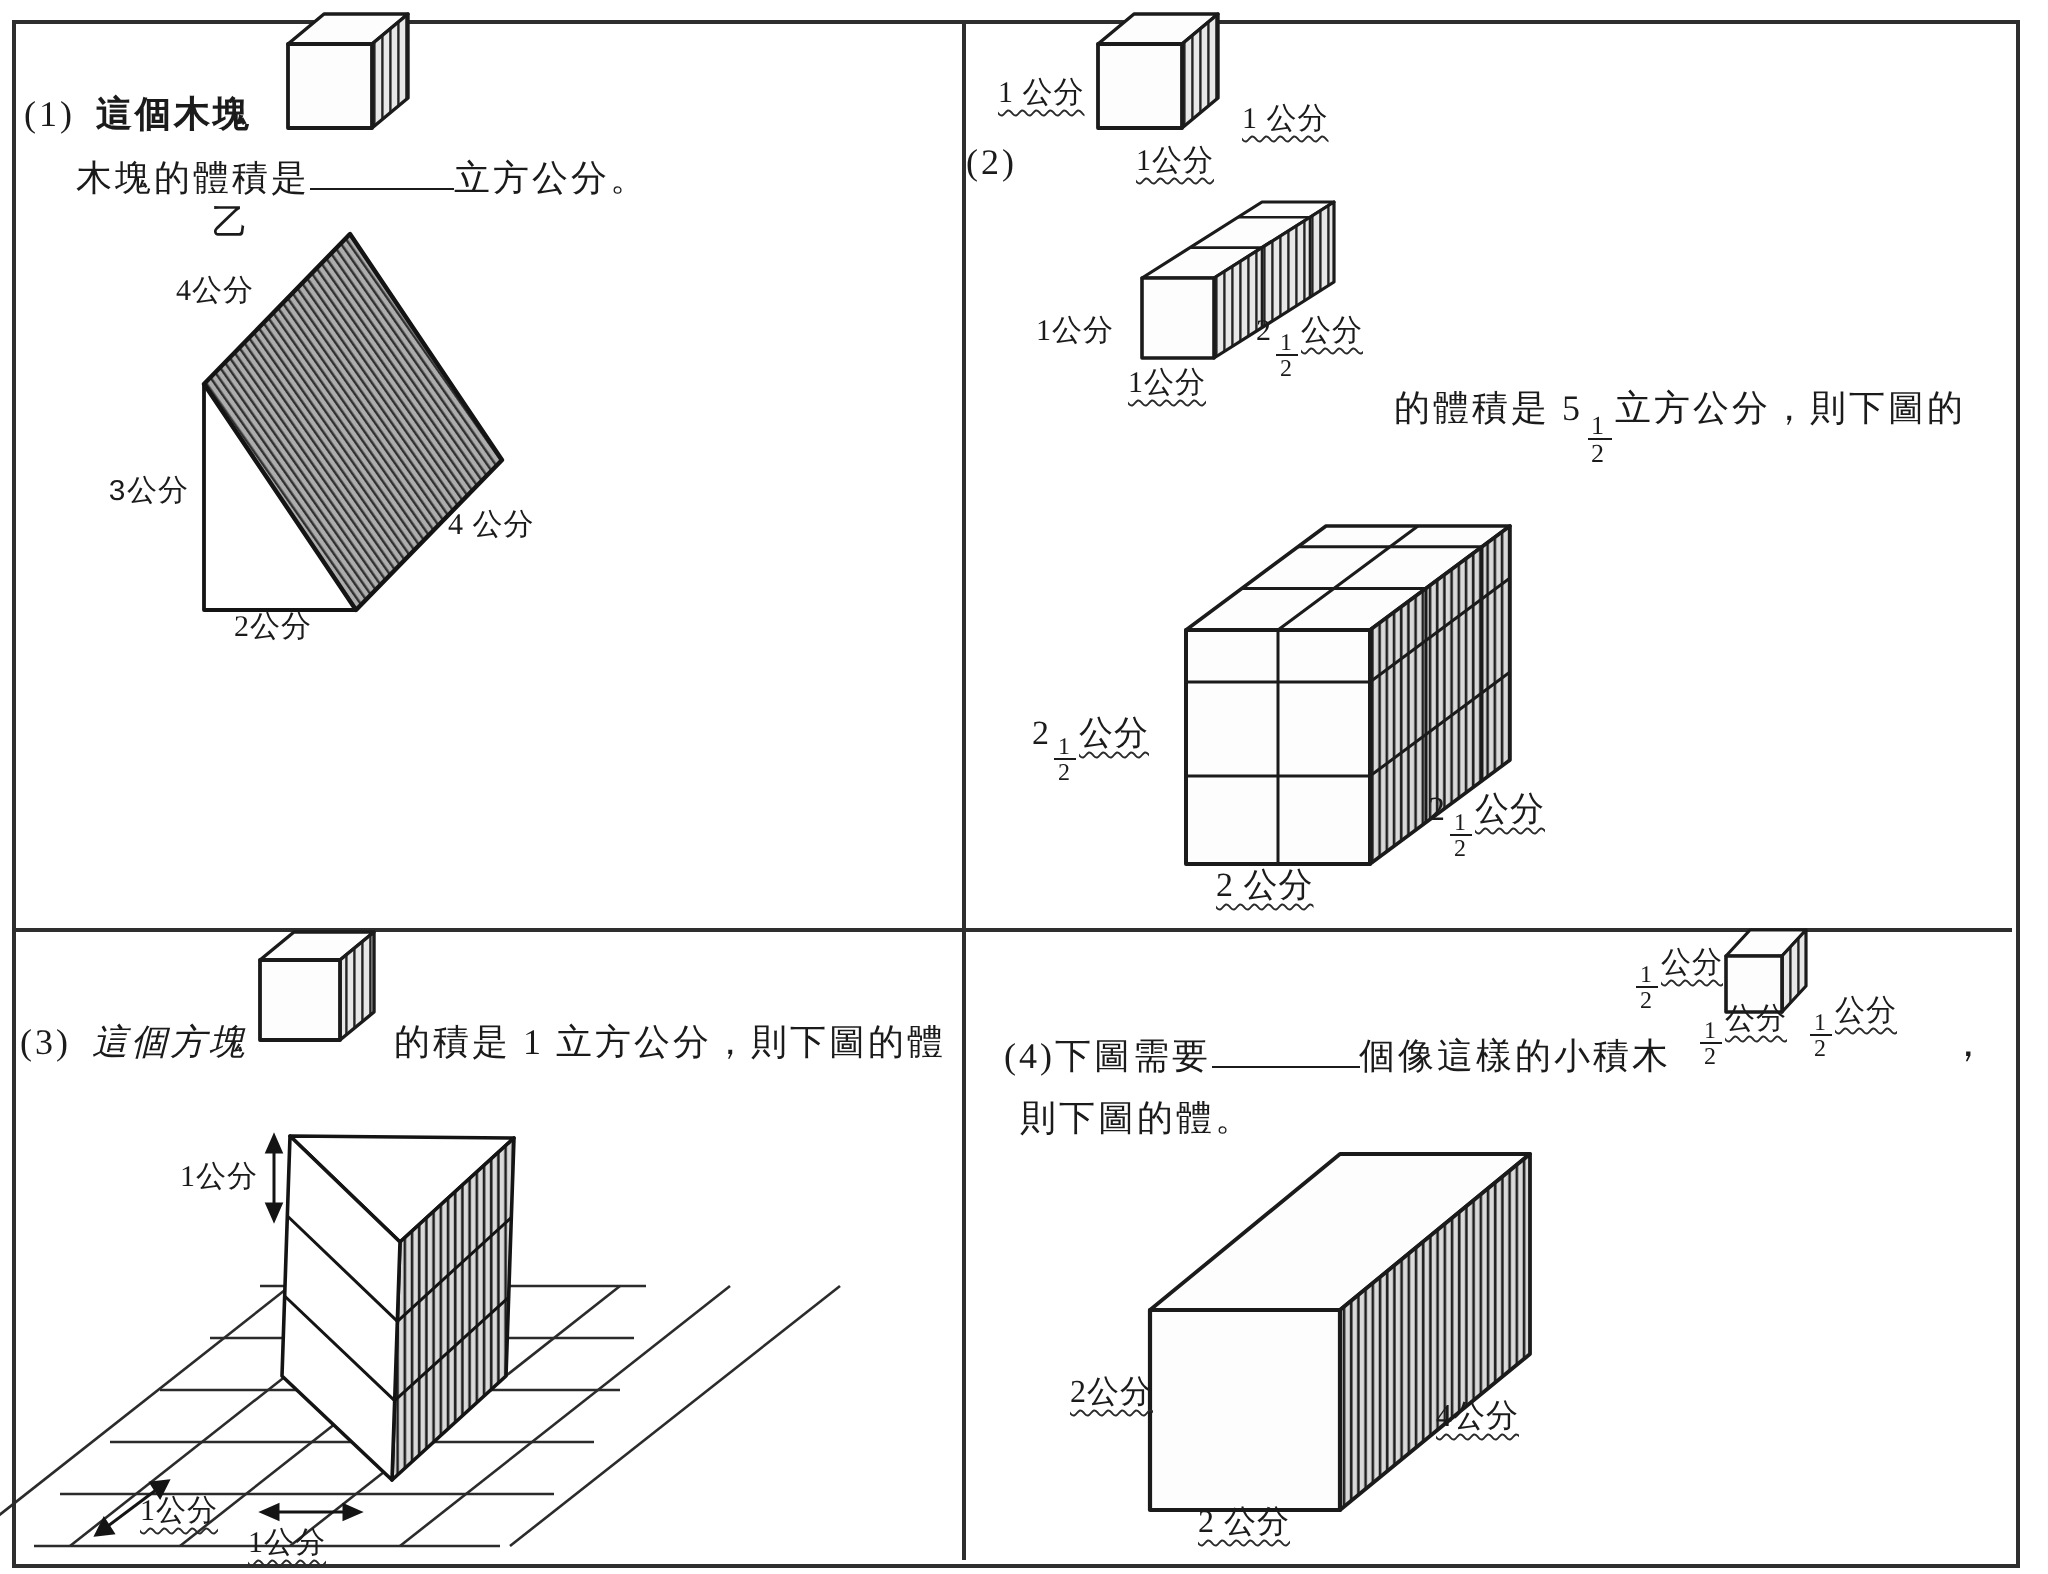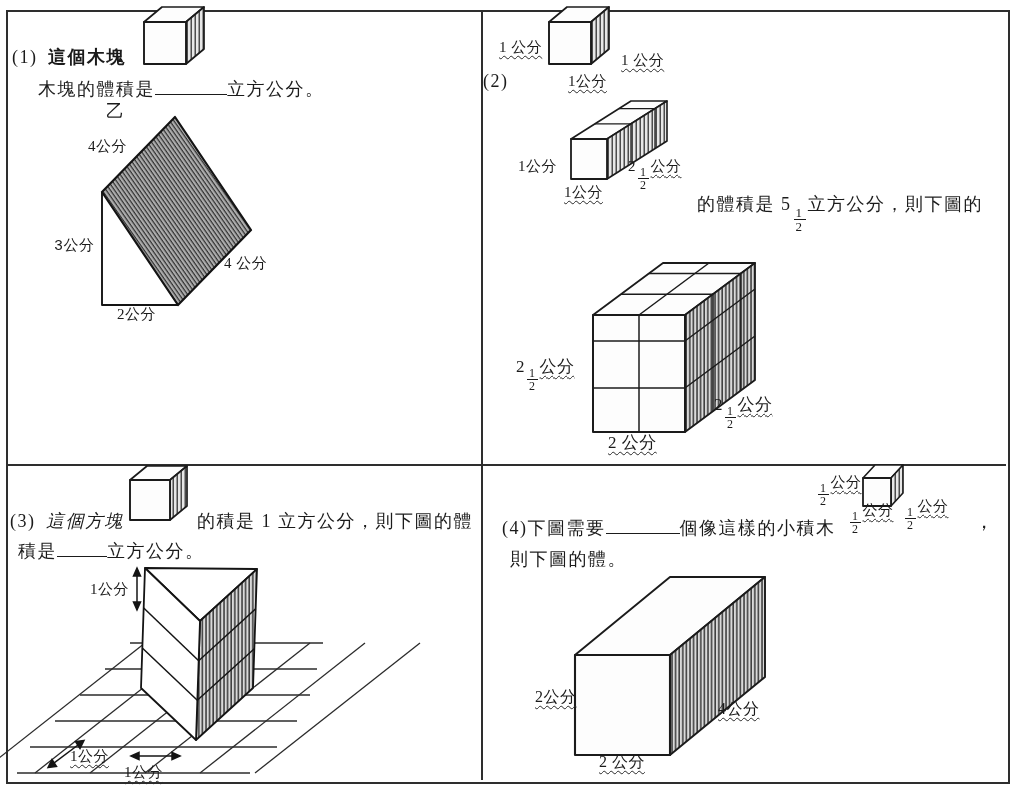--- a/index.html
+++ b/index.html
@@ -141,23 +141,20 @@
   <div class="abs dim wavy" style="left:608px;top:434px;font-size:17px;">2 公分</div>
 
   <svg class="abs" style="left:124px;top:463px;" width="72" height="62" viewBox="0 0 72 62">
     <polygon points="6,17 23,3 63,3 46,17" fill="#fdfdfd" stroke="#1b1b1b" stroke-width="1.7" stroke-linejoin="round"></polygon>
     <polygon points="46,17 63,3 63,43 46,57" fill="url(#pv)" stroke="#1b1b1b" stroke-width="1.7" stroke-linejoin="round"></polygon>
     <polygon points="6,17 46,17 46,57 6,57" fill="#fdfdfd" stroke="#1b1b1b" stroke-width="1.9" stroke-linejoin="round"></polygon>
   </svg>
   <div class="abs txt" style="left:10px;top:510px;">(3)</div>
   <div class="abs txt" style="left:46px;top:510px;font-style:italic;">這個方塊</div>
   <div class="abs txt" style="left:197px;top:510px;">的積是 1 立方公分，則下圖的體</div>
-  <div class="abs txt" style="left:18px;top:539px;">
-    <span>積是</span><span class="blank" style="width:50px;"></span><span>立方公分。</span>
-  </div>
 
   <svg class="abs" style="left:25px;top:560px;" width="300" height="226" viewBox="0 0 300 226">
     <g stroke="#2b2b2b" stroke-width="1.3">
       <line x1="105" y1="83" x2="298" y2="83"></line>
         <line x1="80" y1="109" x2="292" y2="109"></line>
       <line x1="55" y1="135" x2="285" y2="135"></line>
         <line x1="30" y1="161" x2="272" y2="161"></line>
       <line x1="5" y1="187" x2="252" y2="187"></line>
         <line x1="-8" y1="213" x2="225" y2="213"></line>
       <line x1="-45" y1="213" x2="120" y2="83"></line>

